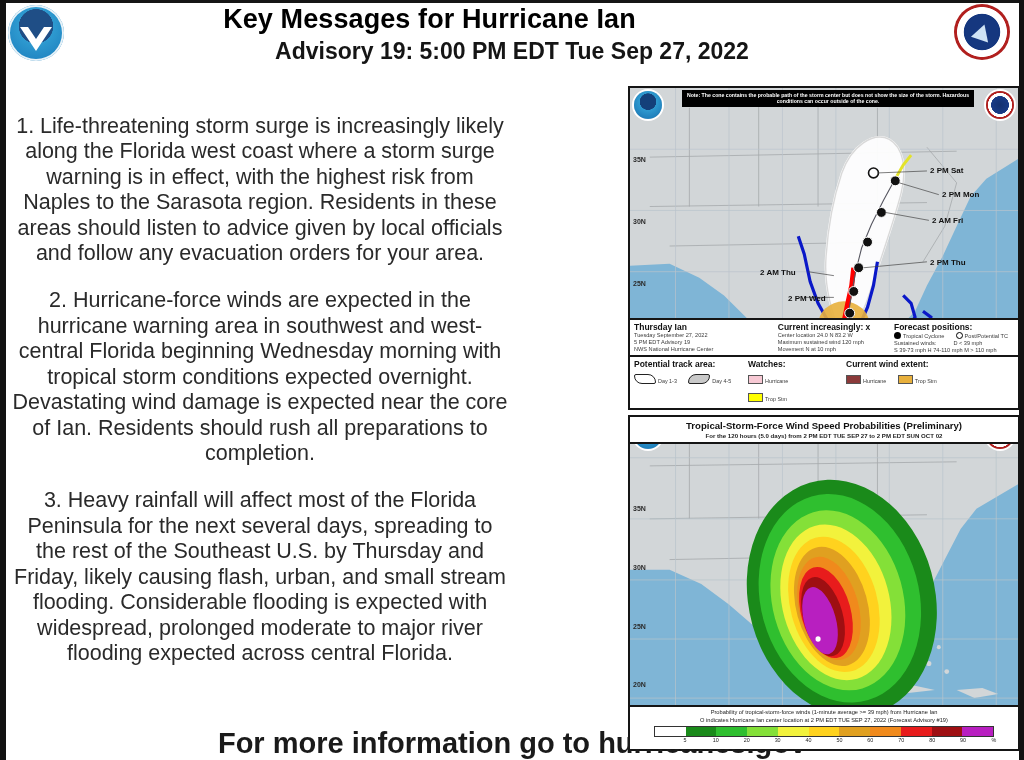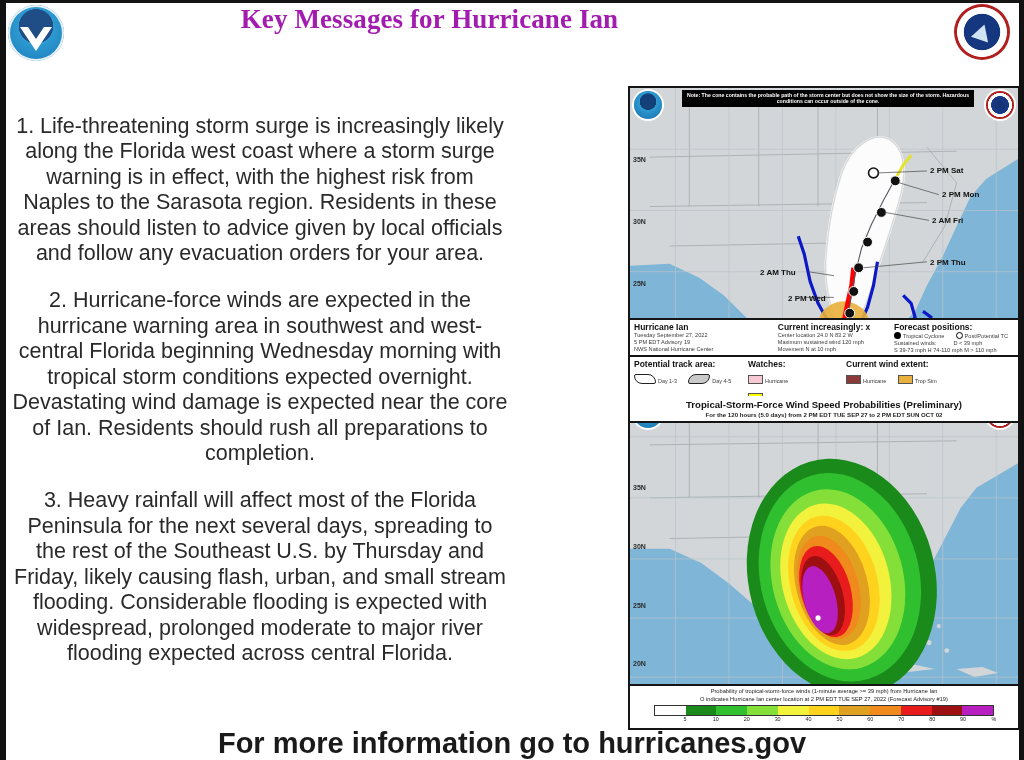--- a/index.html
+++ b/index.html
@@ -4,40 +4,40 @@
 <style>
   html,body{margin:0;padding:0;background:#000;}
   body{width:1024px;height:760px;overflow:hidden;font-family:"Liberation Sans",sans-serif;}
   .slide{position:relative;width:1024px;height:760px;background:#ffffff;overflow:hidden;}
   .edge-l{position:absolute;left:0;top:0;width:6px;height:760px;background:#111;}
   .edge-r{position:absolute;right:0;top:0;width:5px;height:760px;background:#111;}
   .edge-t{position:absolute;left:0;top:0;width:1024px;height:3px;background:#151515;}
 
   
   .header{position:absolute;left:0;top:0;width:1024px;height:80px;}
-  .title{position:absolute;left:0;top:4px;width:859px;text-align:center;font-size:27px;font-weight:bold;color:#a21caf;letter-spacing:.1px;font-family:Liberation Serif, serif;}
+  .title{position:absolute;left:0;top:4px;width:859px;text-align:center;font-size:27px;font-weight:bold;color:#000000;letter-spacing:.1px;}
   .subtitle{position:absolute;left:0;top:38px;width:1024px;text-align:center;font-size:23px;font-weight:bold;color:#151515;}
 
   .noaa-logo{position:absolute;left:8px;top:5px;width:56px;height:56px;border-radius:50%;
      background:radial-gradient(circle at 50% 38%, #1f4e86 0%, #1f4e86 38%, #2e9ad0 39%, #2288c4 72%, #7fc3e4 100%);
      box-shadow:0 0 0 2px #e8f2f8 inset;}
   .noaa-bird{position:absolute;left:10px;top:20px;width:36px;height:30px;}
   .nws-logo{position:absolute;right:14px;top:4px;width:56px;height:56px;border-radius:50%;
      background:radial-gradient(circle at 50% 50%, #0d2b6b 0%, #15377f 45%, #ffffff 47%, #ffffff 62%, #b4201f 64%, #8d1715 100%);}
   .nws-inner{position:absolute;left:11px;top:11px;width:34px;height:34px;border-radius:50%;background:#15377f;}
   .nws-tri{position:absolute;left:8px;top:9px;width:0;height:0;border-left:9px solid transparent;border-right:9px solid transparent;border-bottom:16px solid #cfe3f5;transform:rotate(18deg);}
 
   
   .messages{position:absolute;left:10px;top:92px;width:500px;text-align:center;}
   .msg{font-size:21.5px;line-height:25.5px;color:#2a2a2a;margin-bottom:20px;}
   .msg:last-child{margin-bottom:0;}
 
   
   .map1{position:absolute;left:628px;top:86px;width:392px;height:324px;border:2px solid #151515;background:#cfd4d6;box-sizing:border-box;}
-  .map2{position:absolute;left:628px;top:394px;width:392px;height:336px;border:2px solid #151515;background:#cfd4d6;box-sizing:border-box;}
+  .map2{position:absolute;left:628px;top:415px;width:392px;height:336px;border:2px solid #151515;background:#cfd4d6;box-sizing:border-box;}
 
   .mapcanvas{position:absolute;left:0;top:0;width:100%;height:100%;}
   .note-banner{position:absolute;left:52px;top:2px;width:286px;background:#000;color:#fff;font-size:5.2px;line-height:6.4px;font-weight:bold;text-align:center;padding:2px 3px;z-index:6;}
 
   .logo-sm{position:absolute;width:28px;height:28px;border-radius:50%;z-index:7;}
   .logo-noaa-sm{left:4px;top:3px;background:radial-gradient(circle at 50% 38%, #14407a 0%, #14407a 36%, #2e9ad0 38%, #1f7fbb 74%, #cfe6f3 100%);box-shadow:0 0 0 2px #ffffff;}
   .logo-nws-sm{right:4px;top:3px;background:radial-gradient(circle at 50% 50%, #13306f 0%, #183a86 44%, #ffffff 46%, #ffffff 60%, #b4201f 62%, #8d1715 100%);box-shadow:0 0 0 2px #ffffff;}
 
   .gridlab{position:absolute;font-size:7px;font-weight:bold;color:#2b2b2b;z-index:5;}
   .tracklab{position:absolute;font-size:8px;font-weight:bold;color:#111;z-index:6;white-space:nowrap;}
@@ -78,20 +78,21 @@
   <div class="edge-l"></div>
   <div class="edge-r"></div>
 
   <div class="header">
     <div class="noaa-logo">
       <svg class="noaa-bird" viewBox="0 0 36 30">
         <path d="M2 2 L18 26 L34 2 L26 2 L18 14 L10 2 Z" fill="#ffffff"></path>
       </svg>
     </div>
     <div class="title">Key Messages for Hurricane Ian</div>
+    <div class="subtitle">Advisory 19:  5:00 PM EDT Tue Sep 27, 2022</div>
     <div class="nws-logo">
       <div class="nws-inner">
         <div class="nws-tri"></div>
       </div>
     </div>
   </div>
 
   <div class="messages">
     <p class="msg">1. Life-threatening storm surge is increasingly likely along the Florida west coast where a storm surge warning is in effect, with the highest risk from Naples to the Sarasota region. Residents in these areas should listen to advice given by local officials and follow any evacuation orders for your area.</p>
     <p class="msg">2. Hurricane-force winds are expected in the hurricane warning area in southwest and west-central Florida beginning Wednesday morning with tropical storm conditions expected overnight. Devastating wind damage is expected near the core of Ian. Residents should rush all preparations to completion.</p>
@@ -191,21 +192,21 @@
     <div class="tracklab" style="left:312px;top:102px;">2 PM Mon</div>
     <div class="tracklab" style="left:302px;top:128px;">2 AM Fri</div>
     <div class="tracklab" style="left:300px;top:170px;">2 PM Thu</div>
     <div class="tracklab" style="left:130px;top:180px;">2 AM Thu</div>
     <div class="tracklab" style="left:126px;top:206px;margin-left:32px;">2 PM Wed</div>
     <div class="tracklab" style="left:246px;top:248px;">5 PM Tue</div>
 
     <div class="legend1">
       <div class="leg-row1">
         <div class="leg-col" style="width:150px;">
-          <div class="leg-h">Hurricane Ian</div>
+          <div class="leg-h">Thursday Ian</div>
           <div class="leg-t">Tuesday September 27, 2022</div>
           <div class="leg-t">5 PM EDT Advisory 19</div>
           <div class="leg-t">NWS National Hurricane Center</div>
         </div>
         <div class="leg-col" style="width:120px;">
           <div class="leg-h">Current increasingly:  x</div>
           <div class="leg-t">Center location 24.0 N 83.2 W</div>
           <div class="leg-t">Maximum sustained wind 120 mph</div>
           <div class="leg-t">Movement N at 10 mph</div>
         </div>

